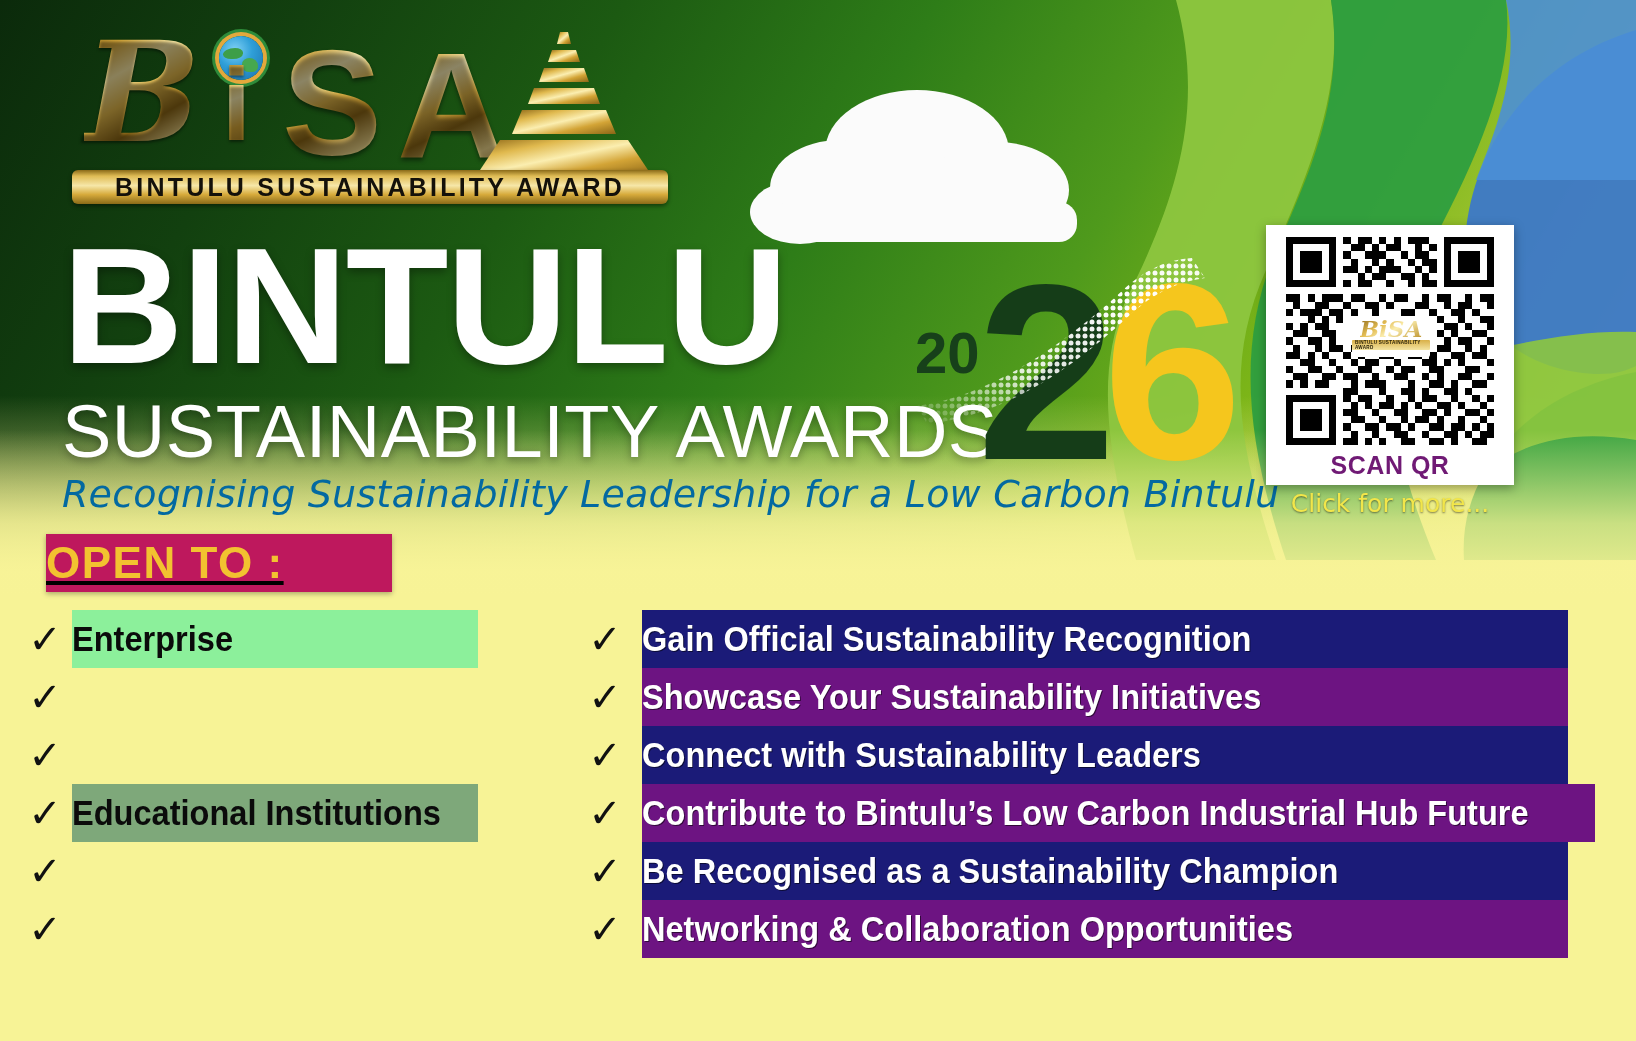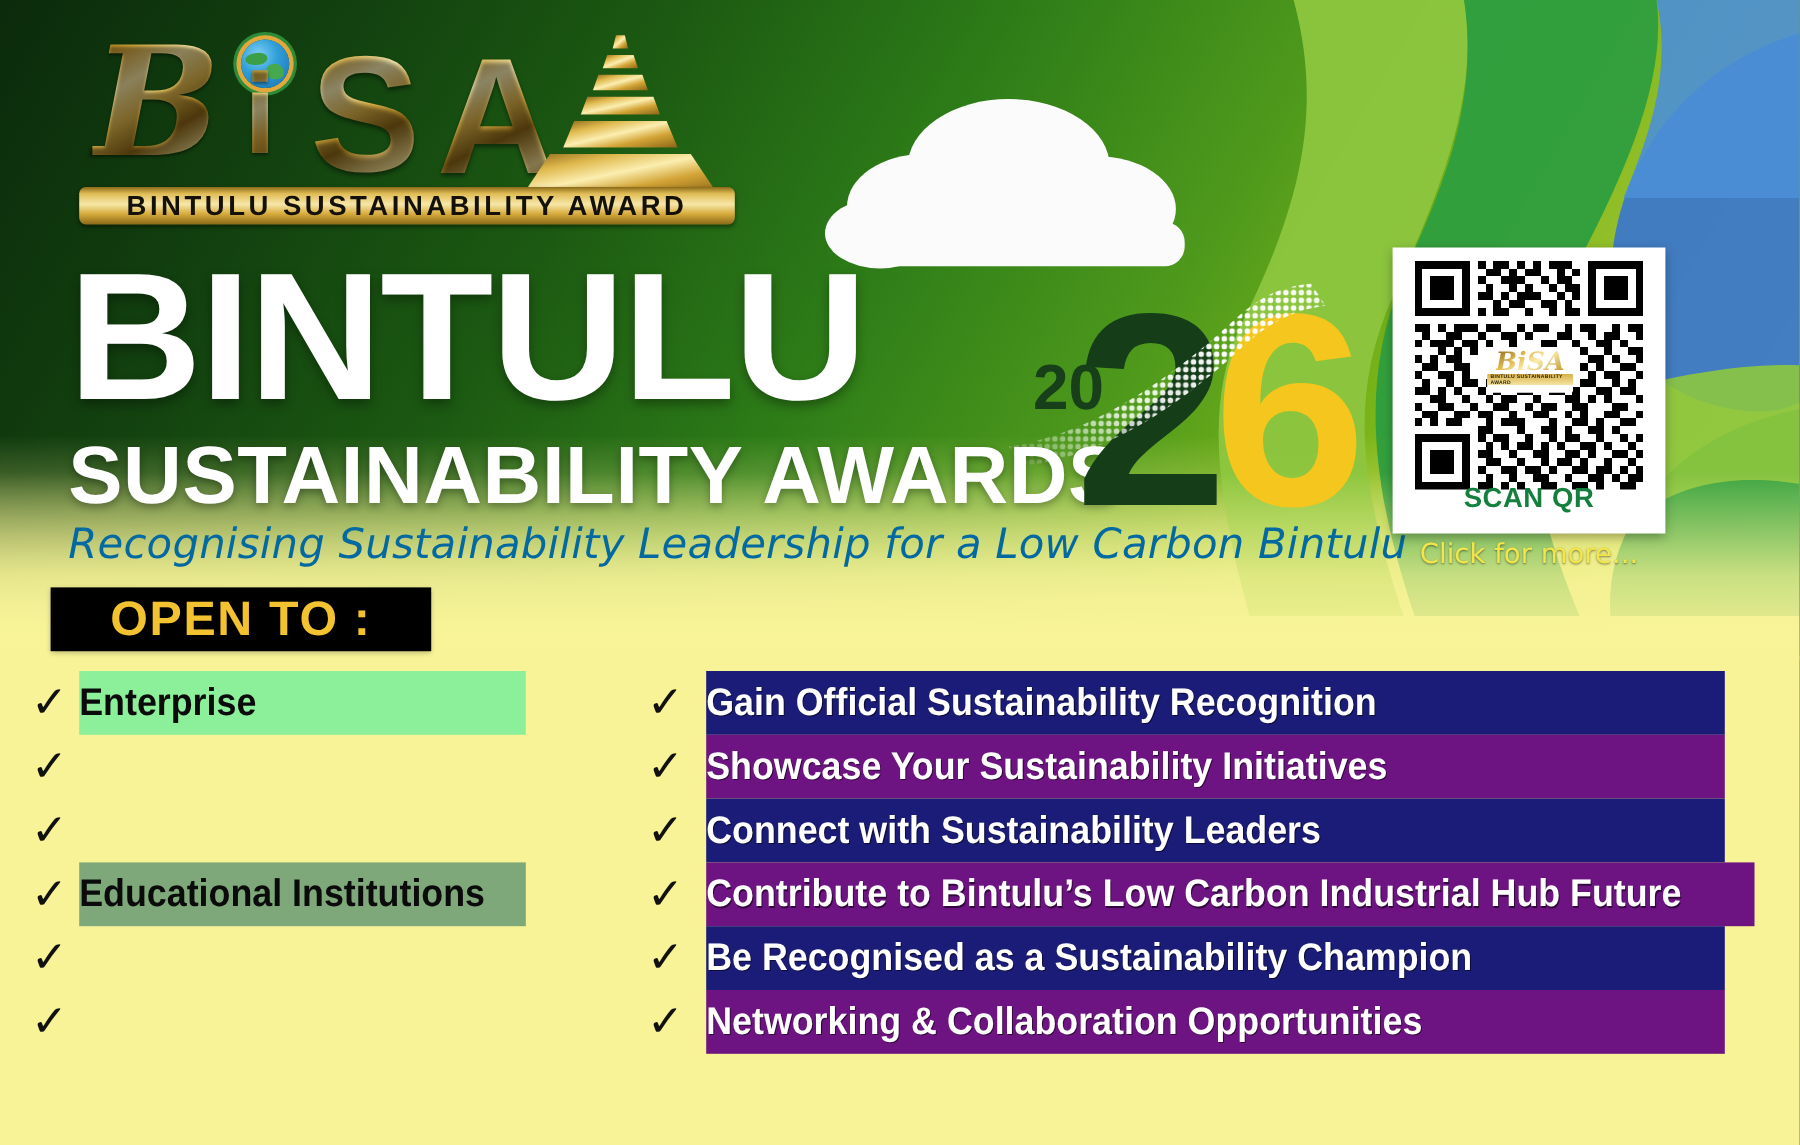--- a/index.html
+++ b/index.html
@@ -120,38 +120,38 @@
     font-weight: 700; font-size: 165px; line-height: 0.95;
     letter-spacing: -2px;
     color: #ffffff;
     transform: scaleX(1.02);
     transform-origin: left center;
     text-shadow: 0 4px 10px rgba(0,0,0,.35);
   }
   .title-awards {
     position: absolute; left: 62px; top: 395px;
     font-family: "Liberation Sans", sans-serif;
-    font-weight: 700; font-size: 74px; line-height: 1;
+    font-weight: 400; font-size: 74px; line-height: 1;
     letter-spacing: 0.5px;
     color: #ffffff;
     text-shadow: 0 3px 8px rgba(0,0,0,.32);
   }
   .tagline {
     position: absolute; left: 62px; top: 472px;
     font-family: "DejaVu Sans", sans-serif;
     font-style: italic; font-weight: 400; font-size: 38px;
     color: #0369a1;
     letter-spacing: 0.2px;
     white-space: nowrap;
   }
 
   
   .year-wrap { position:absolute; left: 915px; top: 238px; width: 300px; height: 260px; }
   .year-20 {
-    position:absolute; left: 24px; top: 86px;
+    position:absolute; left: 0; top: 86px;
     font-family: "Liberation Sans", sans-serif;
     font-weight: 700; font-size: 58px; line-height:1; color: #17401a;
   }
   .year-2 {
     position:absolute; left: 62px; top: 10px;
     font-family: "Liberation Sans", sans-serif;
     font-weight: 700; font-size: 250px; line-height: 1;
     color: #153d18;
   }
   .year-6 {
@@ -179,36 +179,37 @@
   .qr-logo-top {
     font-family:"DejaVu Serif", serif; font-style: italic; font-weight:700; font-size: 23px; line-height: 1;
     background: linear-gradient(150deg,#8a6516 0%,#e3bd55 35%,#fbeeb0 55%,#b98c24 100%);
     -webkit-background-clip:text; background-clip:text; color:transparent;
   }
   .qr-logo-bot {
     font-size: 4.6px; font-weight:700; letter-spacing:.3px; color:#2a2209;
     background: linear-gradient(to bottom,#d9b048,#f4e4a2); padding: 0 3px; border-radius:1px;
   }
   .qr-caption {
-    position:absolute; left:0; right:0; top: 214px; text-align:center;
+    position:absolute; left:0; right:0; top: 226px; text-align:center;
     font-family:"Liberation Sans", sans-serif; font-weight:700; font-size: 25px;
-    color:#15803d; letter-spacing: .5px;
+    color:#701a75; letter-spacing: .5px;
   }
   .qr-click {
     position:absolute; left: 1266px; top: 489px; width: 248px; text-align:center;
     font-family:"DejaVu Sans", sans-serif; font-size: 25px; color: #f2e64a;
     text-shadow: 0 1px 2px rgba(0,0,0,.5);
   }
 
   
   .hdr-black {
     position: absolute;
-    background: #000000;
-    display:flex; align-items:center; justify-content:center;
+    background: #be185d;
+    display:flex; align-items:center; 
     box-shadow: 0 2px 5px rgba(0,0,0,.3);
+    text-decoration: underline;
   }
   .hdr-black span {
     font-family:"Liberation Sans", sans-serif;
     font-weight: 700; font-size: 44px; letter-spacing: 1.5px;
     color: #f2c230;
   }
   #hdr-open { left: 46px; top: 534px; width: 346px; height: 58px; }
   #hdr-why  { left: 770px; top: 534px; width: 630px; height: 58px; }
 
   

